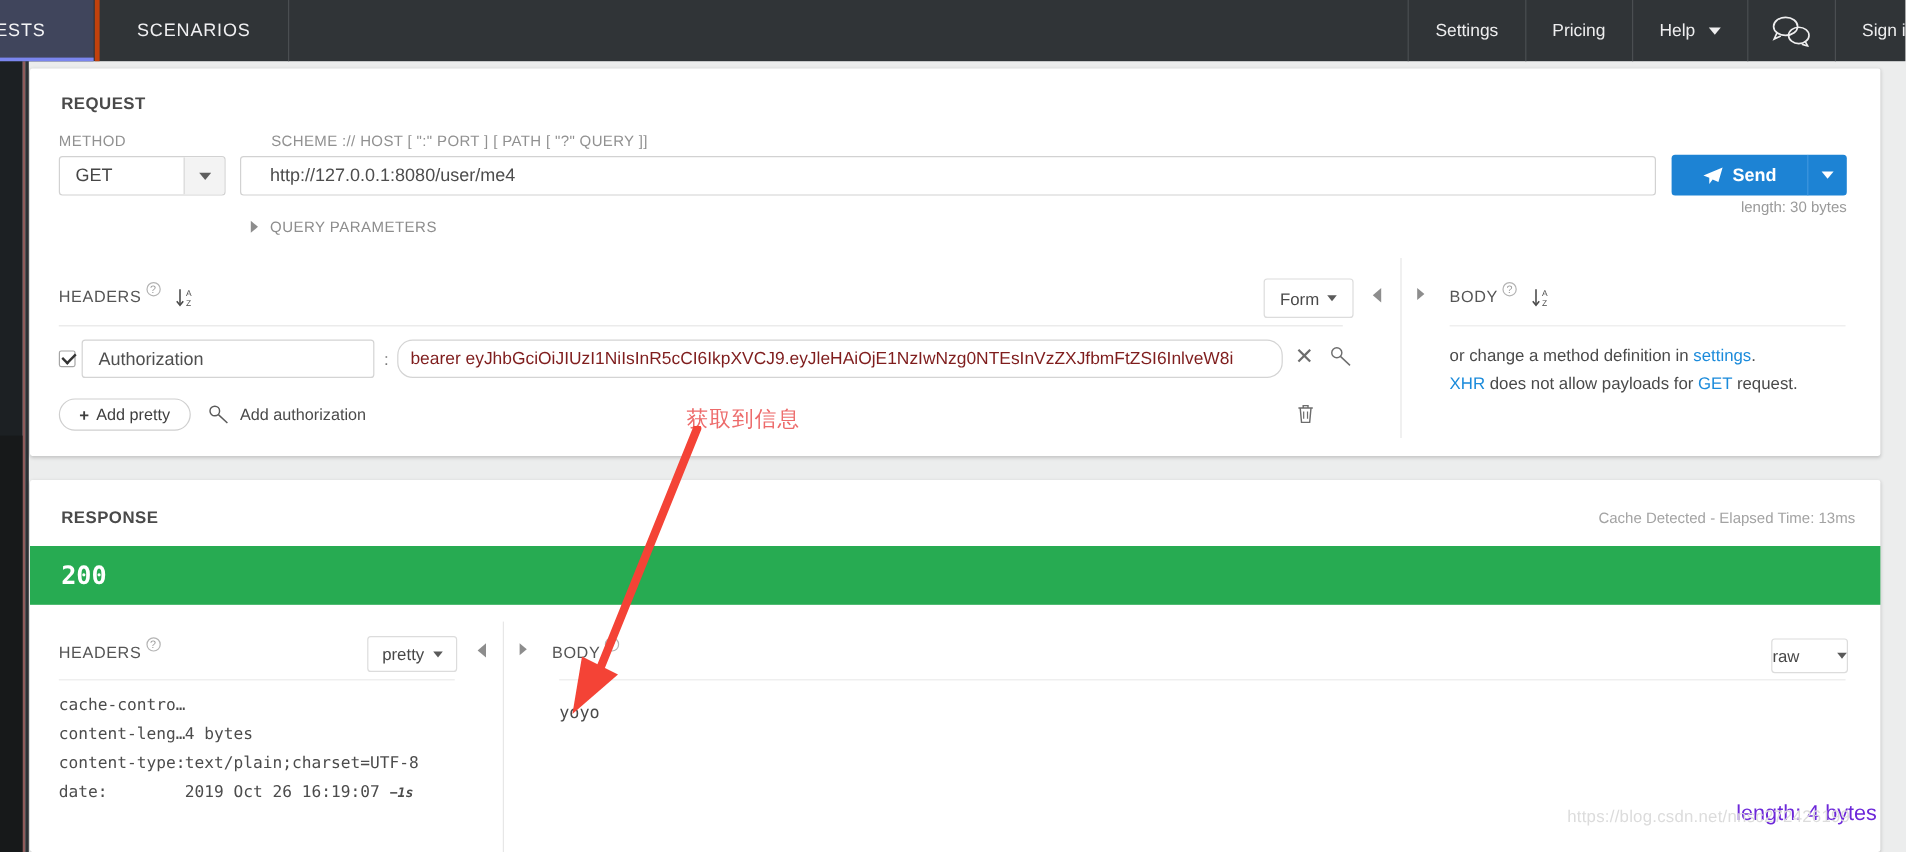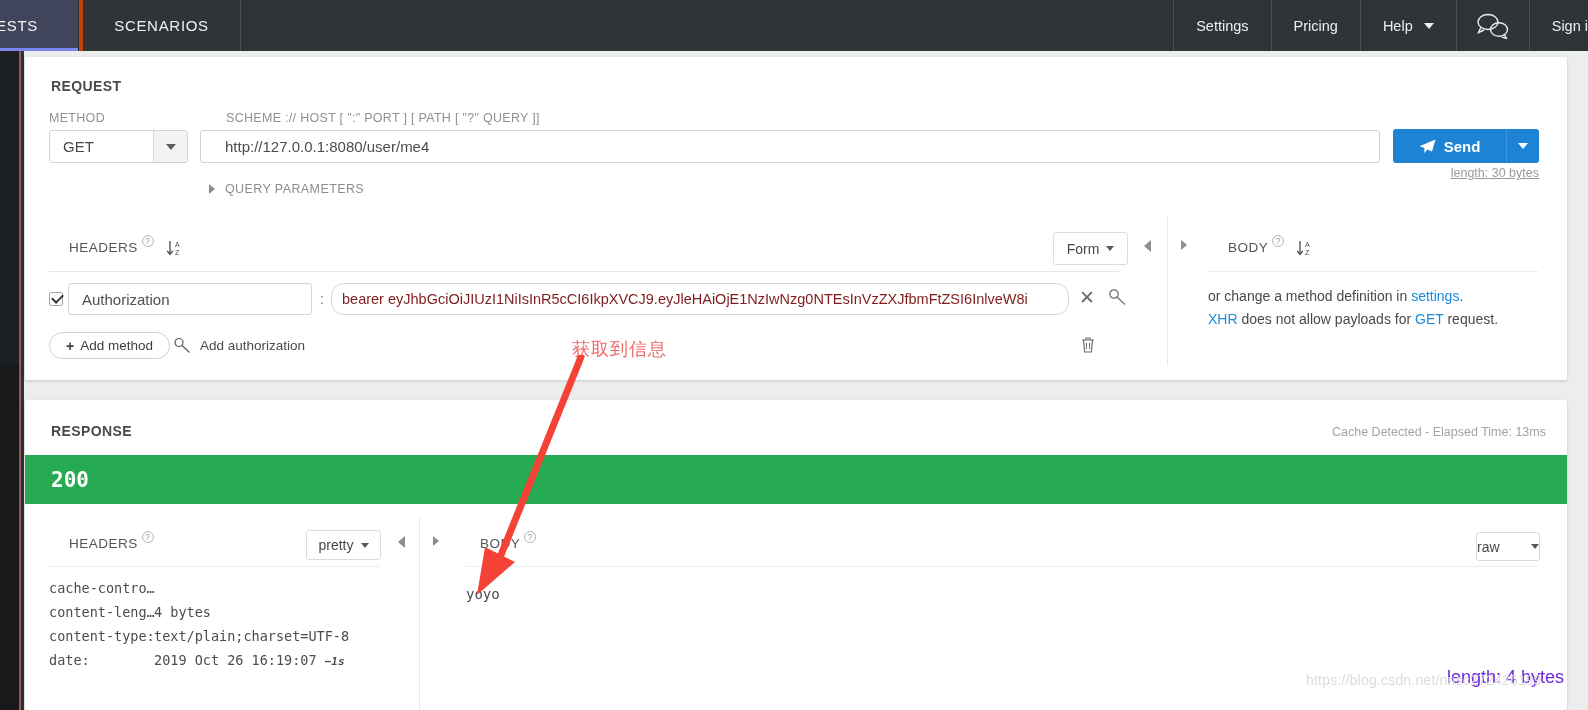--- a/index.html
+++ b/index.html
@@ -115,21 +115,21 @@
   }
   .caret-white {
     width: 0; height: 0;
     border-left: 5px solid transparent; border-right: 5px solid transparent;
     border-top: 6px solid #fff;
   }
   .plane { margin-right: 8px; display: block; }
 
   .len-req {
     position: absolute; right: 49px; top: 166px;
-    font-size: 12.5px; color: #9a9a9a; text-decoration: underline;
+    font-size: 12.5px; color: #9a9a9a;
   }
 
   
   .qparams {
     position: absolute; left: 209px; top: 182px;
     display: flex; align-items: center;
     font-size: 12.5px; color: #8d8d8d; letter-spacing: 0.4px;
   }
   .tri-right {
     width: 0; height: 0; margin-right: 10px;
@@ -138,21 +138,21 @@
   }
   .tri-left {
     width: 0; height: 0;
     border-top: 6px solid transparent; border-bottom: 6px solid transparent;
     border-right: 7px solid #8d8d8d;
   }
 
   
   .sec-head {
     display: flex; align-items: flex-start;
-    font-size: 13.5px; color: #555; letter-spacing: 0.5px; margin-left: 20px;
+    font-size: 13.5px; color: #555; letter-spacing: 0.5px;
   }
   .qmark {
     display: inline-block; width: 12px; height: 12px; border-radius: 50%;
     border: 1px solid #b4b4b4; color: #9d9d9d;
     font-size: 9px; line-height: 11px; text-align: center;
     margin-left: 4px; position: relative; top: -5px;
   }
   .sort-ico { margin-left: 12px; position: relative; top: 0px; }
 
   #req-headers-label { position: absolute; left: 49px; top: 240px; }
@@ -394,21 +394,21 @@
     <circle cx="6" cy="6" r="4.2" fill="none" stroke="#6d6d6d" stroke-width="1.2"></circle>
     <path d="M9 9 L17 16.5" stroke="#6d6d6d" stroke-width="1.2"></path>
   </svg>
   <svg class="trash-btn" width="16" height="18" viewBox="0 0 16 18">
     <path d="M2 4 H14 M3.5 4 L4.6 16 H11.4 L12.5 4 M6 4 V2 H10 V4" fill="none" stroke="#6d6d6d" stroke-width="1.2"></path>
     <path d="M6.4 7 V13 M9.6 7 V13" stroke="#6d6d6d" stroke-width="1"></path>
   </svg>
 
   <div class="add-header">
     <span class="plus">+</span>
-    <span>Add method</span>
+    <span>Add pretty</span>
   </div>
   <div class="add-auth">
     <svg width="20" height="17" viewBox="0 0 20 17" style="margin-right:7px">
       <circle cx="6" cy="5.5" r="4" fill="none" stroke="#5a5a5a" stroke-width="1.2"></circle>
       <path d="M9 8.5 L16.5 15.5" stroke="#5a5a5a" stroke-width="1.2"></path>
     </svg>
     <span>Add authorization</span>
   </div>
 
   <div class="form-dd">

